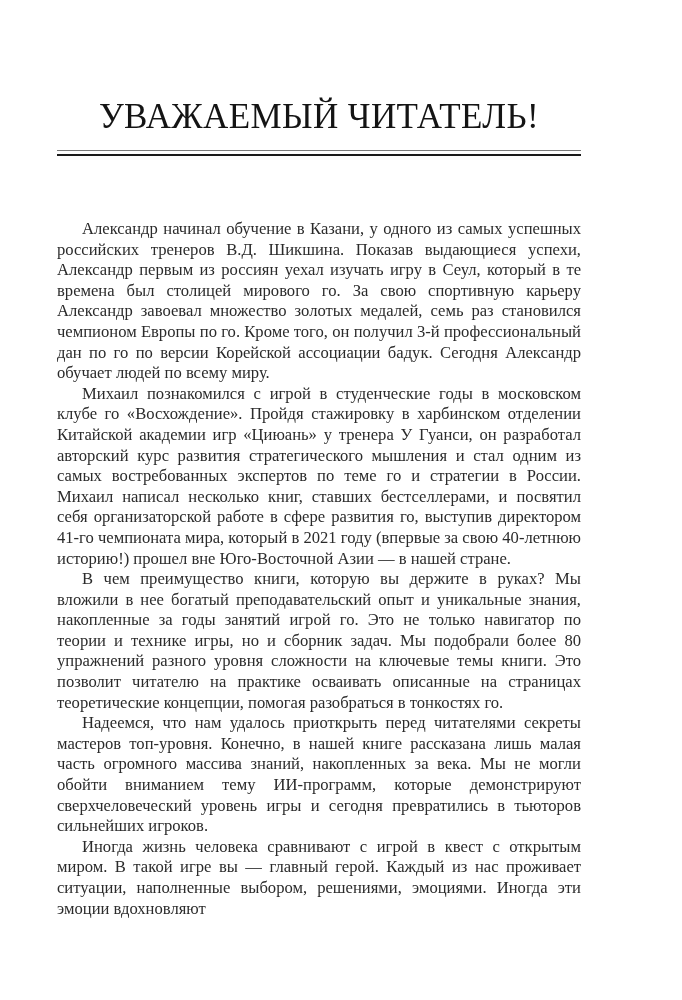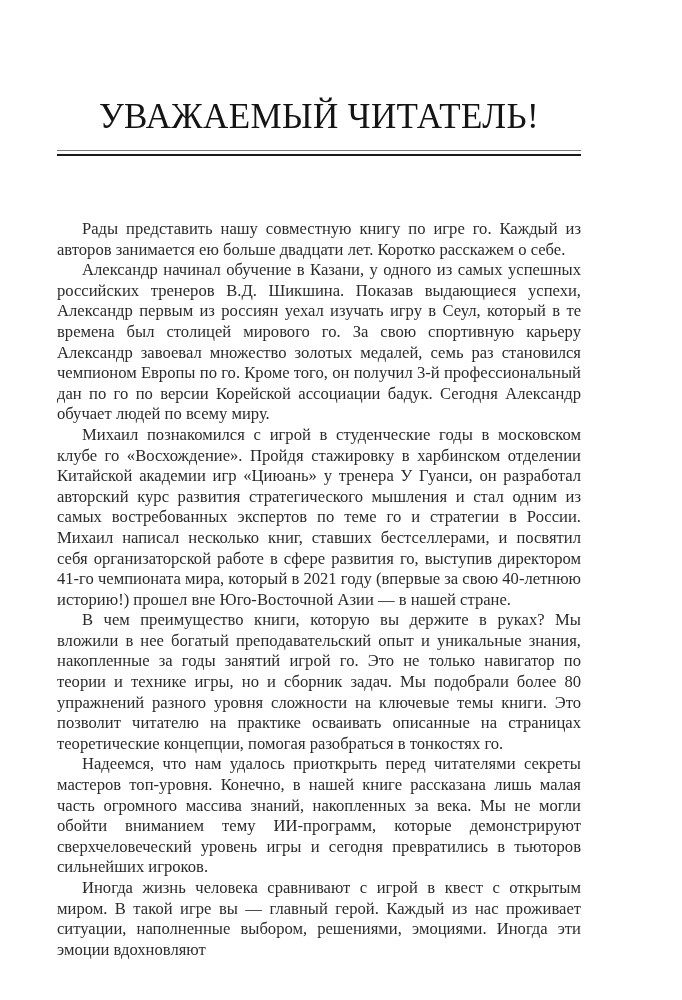--- a/index.html
+++ b/index.html
@@ -89,21 +89,20 @@
   <div class="content">
 
     <h1 class="page-title">УВАЖАЕМЫЙ ЧИТАТЕЛЬ!</h1>
 
     <div class="title-rule">
       <div class="rule-thin"></div>
       <div class="rule-thick"></div>
     </div>
 
     <div class="body-text">
-      <p>Рады представить нашу совместную книгу по игре го. Каждый из авторов занимается ею больше двадцати лет. Коротко расскажем о себе.</p>
       <p>Александр начинал обучение в Казани, у одного из самых успешных российских тренеров В.Д. Шикшина. Показав выдающиеся успехи, Александр первым из россиян уехал изучать игру в Сеул, который в те времена был столицей мирового го. За свою спортивную карьеру Александр завоевал множество золотых медалей, семь раз становился чемпионом Европы по го. Кроме того, он получил 3-й профессиональный дан по го по версии Корейской ассоциации бадук. Сегодня Александр обучает людей по всему миру.</p>
       <p>Михаил познакомился с игрой в студенческие годы в московском клубе го «Восхождение». Пройдя стажировку в харбинском отделении Китайской академии игр «Циюань» у тренера У Гуанси, он разработал авторский курс развития стратегического мышления и стал одним из самых востребованных экспертов по теме го и стратегии в России. Михаил написал несколько книг, ставших бестселлерами, и посвятил себя организаторской работе в сфере развития го, выступив директором 41-го чемпионата мира, который в 2021 году (впервые за свою 40-летнюю историю!) прошел вне Юго-Восточной Азии — в нашей стране.</p>
       <p>В чем преимущество книги, которую вы держите в руках? Мы вложили в нее богатый преподавательский опыт и уникальные знания, накопленные за годы занятий игрой го. Это не только навигатор по теории и технике игры, но и сборник задач. Мы подобрали более 80 упражнений разного уровня сложности на ключевые темы книги. Это позволит читателю на практике осваивать описанные на страницах теоретические концепции, помогая разобраться в тонкостях го.</p>
       <p>Надеемся, что нам удалось приоткрыть перед читателями секреты мастеров топ-уровня. Конечно, в нашей книге рассказана лишь малая часть огромного массива знаний, накопленных за века. Мы не могли обойти вниманием тему ИИ-программ, которые демонстрируют сверхчеловеческий уровень игры и сегодня превратились в тьюторов сильнейших игроков.</p>
       <p>Иногда жизнь человека сравнивают с игрой в квест с открытым миром. В такой игре вы — главный герой. Каждый из нас проживает ситуации, наполненные выбором, решениями, эмоциями. Иногда эти эмоции вдохновляют</p>
     </div>
 
   </div>
 </div>
 

